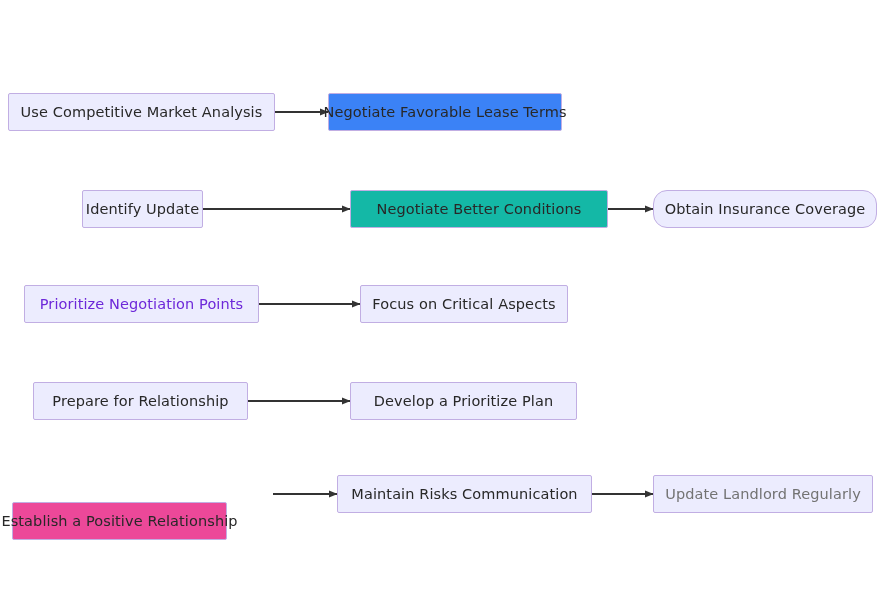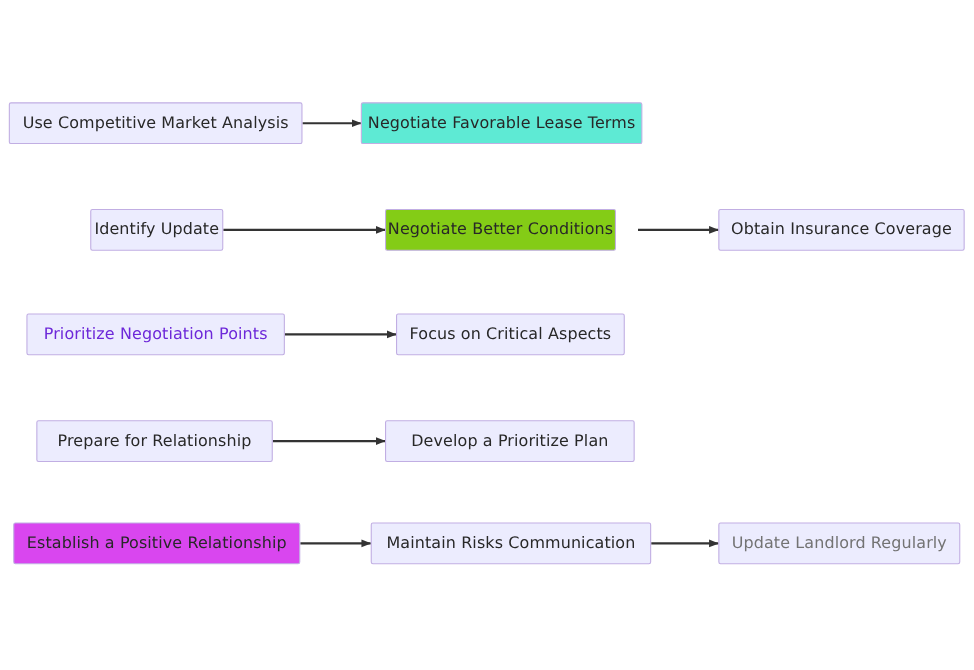--- a/index.html
+++ b/index.html
@@ -69,45 +69,45 @@
         <path d="M259,304 L360,304" class="edge-path" stroke="#333333" marker-end="url(#arrowhead)"></path>
         <path d="M248,401 L350,401" class="edge-path" stroke="#333333" marker-end="url(#arrowhead)"></path>
         <path d="M273,494 L337,494" class="edge-path" stroke="#333333" marker-end="url(#arrowhead)"></path>
         <path d="M592,494 L653,494" class="edge-path" stroke="#333333" marker-end="url(#arrowhead)"></path>
       </g>
   </svg>
   <div id="node-layer">
       <div class="node" style="left: 8px; top: 93px; width: 267px; height: 38px; background: rgb(236, 236, 254); border-color: rgb(193, 174, 227); color: rgb(40, 40, 40);">
         <span class="node-label">Use Competitive Market Analysis</span>
       </div>
-      <div class="node" style="left: 328px; top: 93px; width: 256px; height: 38px; background: #5eead4; border-color: rgb(193, 174, 227); color: rgb(40, 40, 40);">
+      <div class="node" style="left: 328px; top: 93px; width: 234px; height: 38px; background: #3b82f6; border-color: rgb(193, 174, 227); color: rgb(40, 40, 40);">
         <span class="node-label">Negotiate Favorable Lease Terms</span>
       </div>
       <div class="node" style="left: 82px; top: 190px; width: 121px; height: 38px; background: rgb(236, 236, 254); border-color: rgb(193, 174, 227); color: rgb(40, 40, 40);">
         <span class="node-label">Identify Update</span>
       </div>
-      <div class="node" style="left: 350px; top: 190px; width: 210px; height: 38px; background: #84cc16; border-color: rgb(193, 174, 227); color: rgb(40, 40, 40);">
+      <div class="node" style="left: 350px; top: 190px; width: 258px; height: 38px; background: #14b8a6; border-color: rgb(193, 174, 227); color: rgb(40, 40, 40);">
         <span class="node-label">Negotiate Better Conditions</span>
       </div>
-      <div class="node" style="left: 653px; top: 190px; width: 224px; height: 38px; background: rgb(236, 236, 254); border-color: rgb(193, 174, 227); color: rgb(40, 40, 40);">
+      <div class="node" style="left: 653px; top: 190px; width: 224px; height: 38px; background: rgb(236, 236, 254); border-color: rgb(193, 174, 227); color: rgb(40, 40, 40); border-radius: 14px;">
         <span class="node-label">Obtain Insurance Coverage</span>
       </div>
       <div class="node" style="left: 24px; top: 285px; width: 235px; height: 38px; background: rgb(236, 236, 254); border-color: rgb(193, 174, 227); color: #6d28d9;">
         <span class="node-label">Prioritize Negotiation Points</span>
       </div>
       <div class="node" style="left: 360px; top: 285px; width: 208px; height: 38px; background: rgb(236, 236, 254); border-color: rgb(193, 174, 227); color: rgb(40, 40, 40);">
         <span class="node-label">Focus on Critical Aspects</span>
       </div>
       <div class="node" style="left: 33px; top: 382px; width: 215px; height: 38px; background: rgb(236, 236, 254); border-color: rgb(193, 174, 227); color: rgb(40, 40, 40);">
         <span class="node-label">Prepare for Relationship</span>
       </div>
       <div class="node" style="left: 350px; top: 382px; width: 227px; height: 38px; background: rgb(236, 236, 254); border-color: rgb(193, 174, 227); color: rgb(40, 40, 40);">
         <span class="node-label">Develop a Prioritize Plan</span>
       </div>
-      <div class="node" style="left: 12px; top: 475px; width: 261px; height: 38px; background: #d946ef; border-color: rgb(193, 174, 227); color: rgb(40, 40, 40);">
+      <div class="node" style="left: 12px; top: 502px; width: 215px; height: 38px; background: #ec4899; border-color: rgb(193, 174, 227); color: rgb(40, 40, 40);">
         <span class="node-label">Establish a Positive Relationship</span>
       </div>
       <div class="node" style="left: 337px; top: 475px; width: 255px; height: 38px; background: rgb(236, 236, 254); border-color: rgb(193, 174, 227); color: rgb(40, 40, 40);">
         <span class="node-label">Maintain Risks Communication</span>
       </div>
       <div class="node" style="left: 653px; top: 475px; width: 220px; height: 38px; background: rgb(236, 236, 254); border-color: rgb(193, 174, 227); color: #737373;">
         <span class="node-label">Update Landlord Regularly</span>
       </div>
     </div>
 </div>

